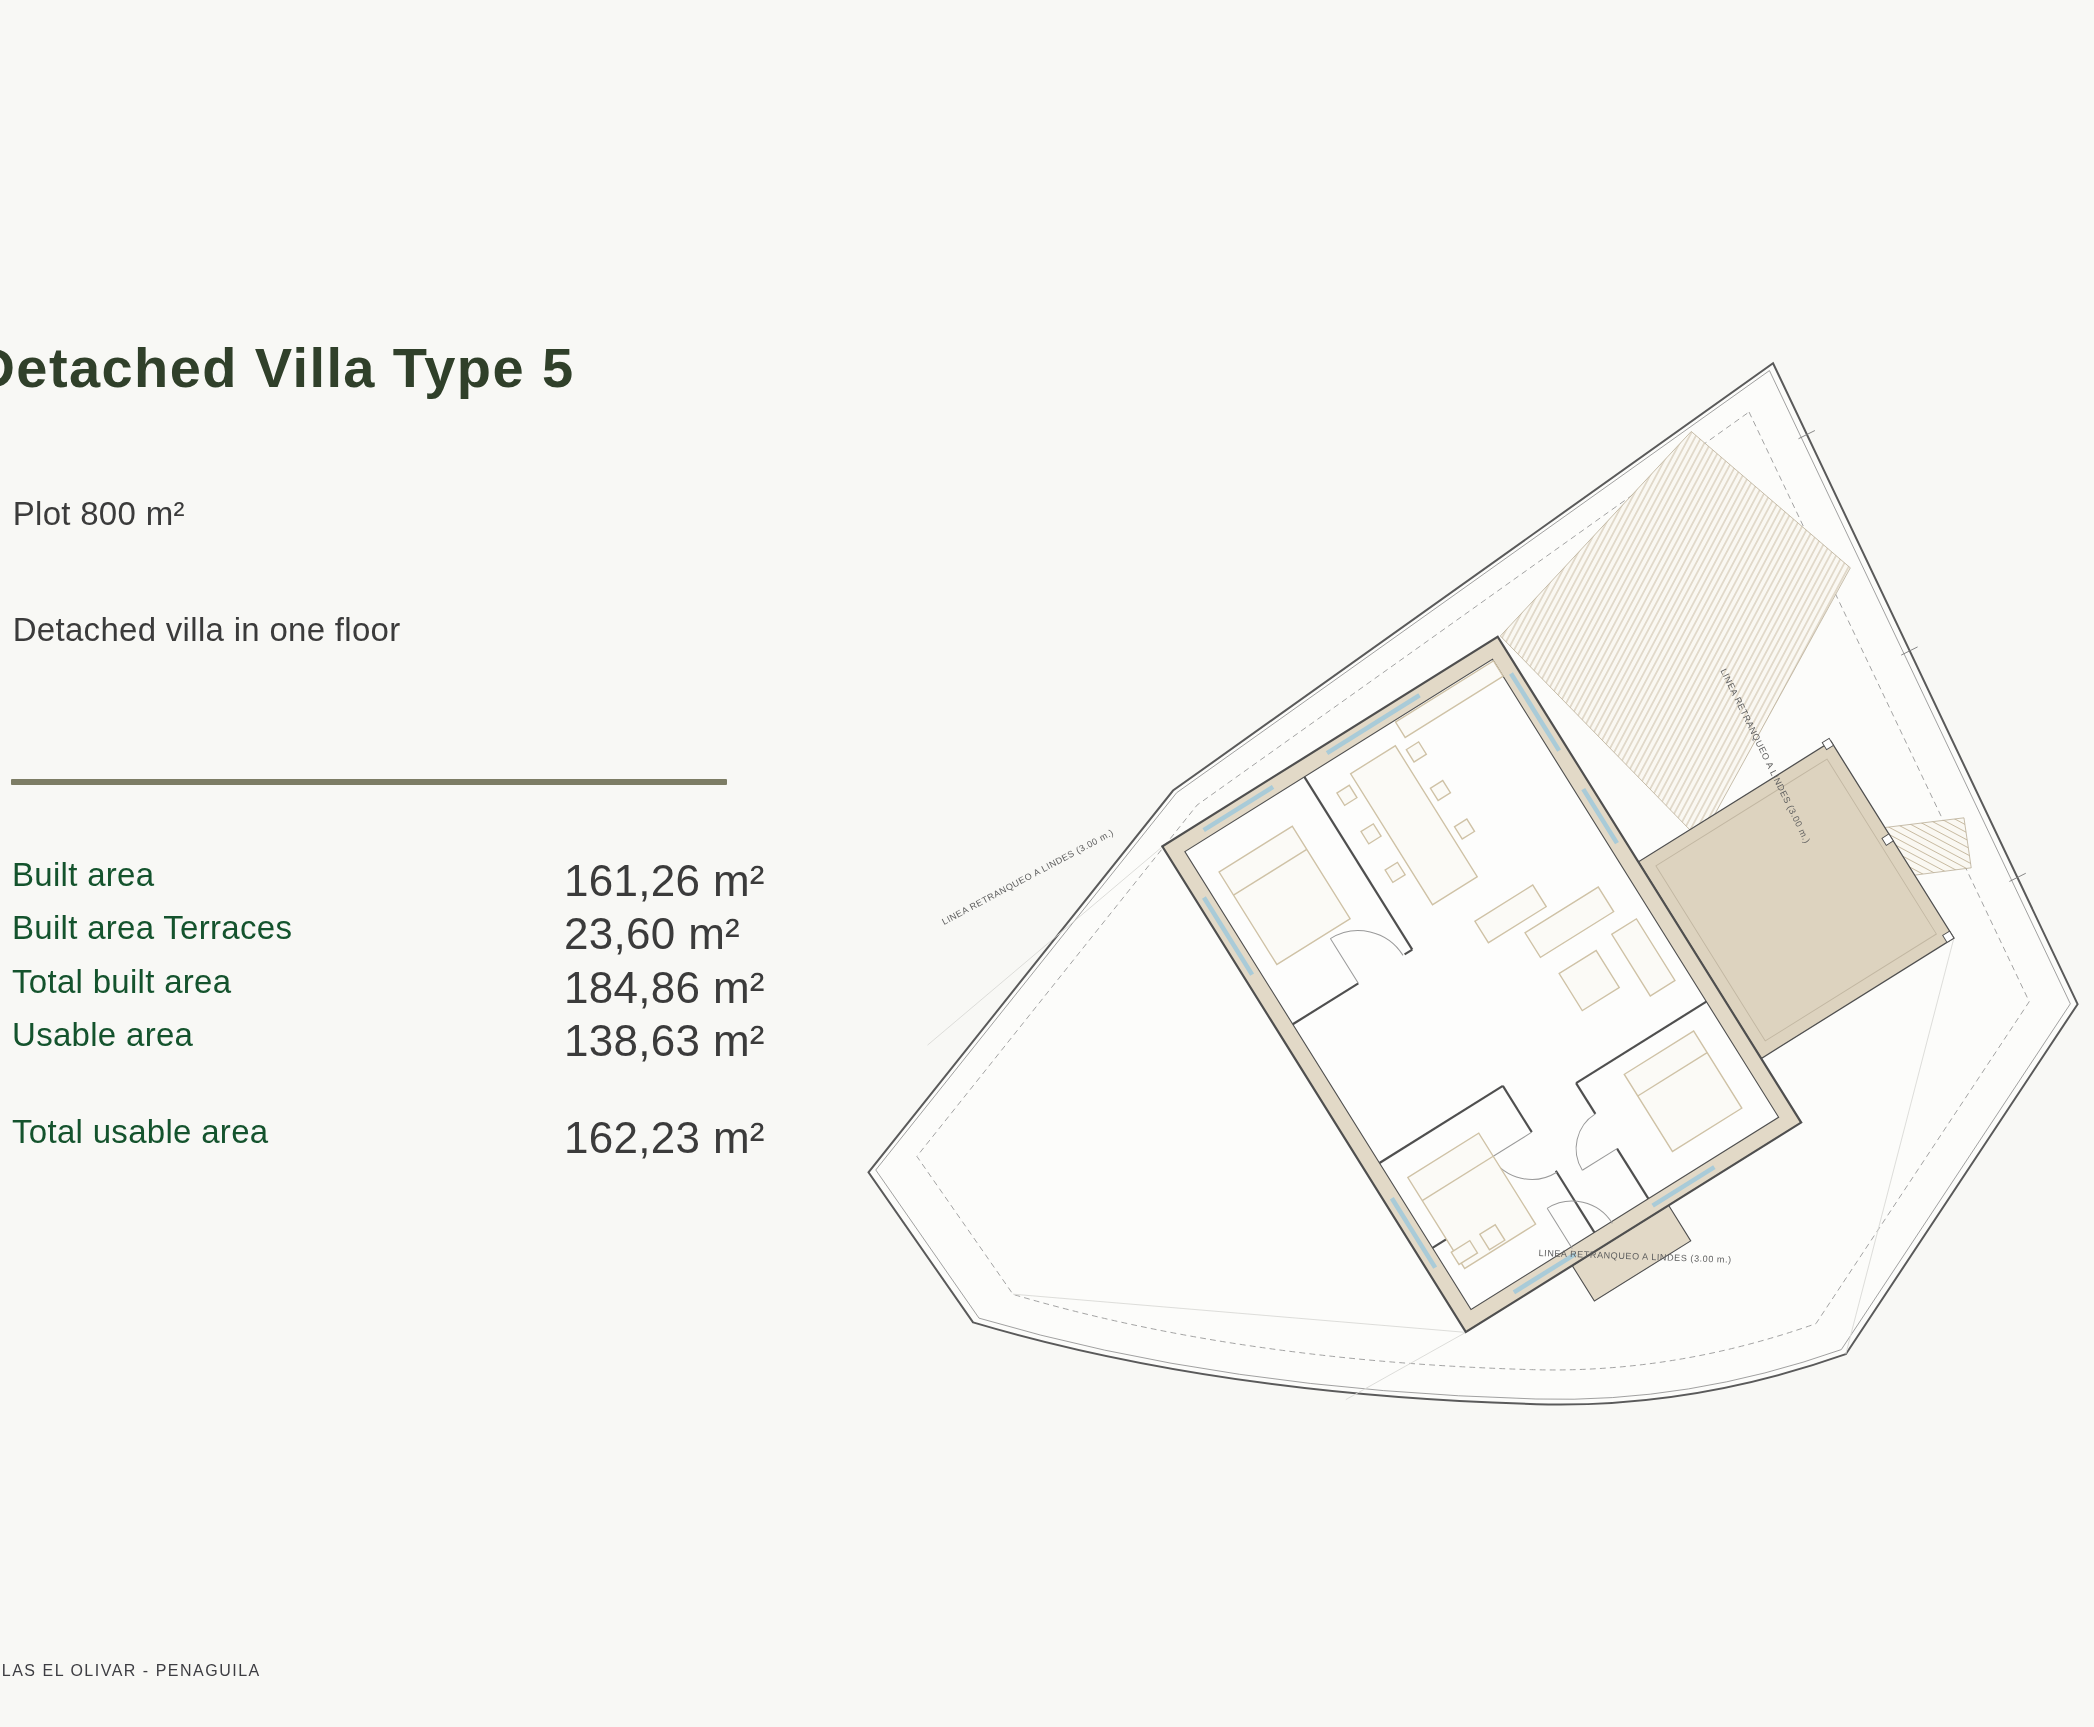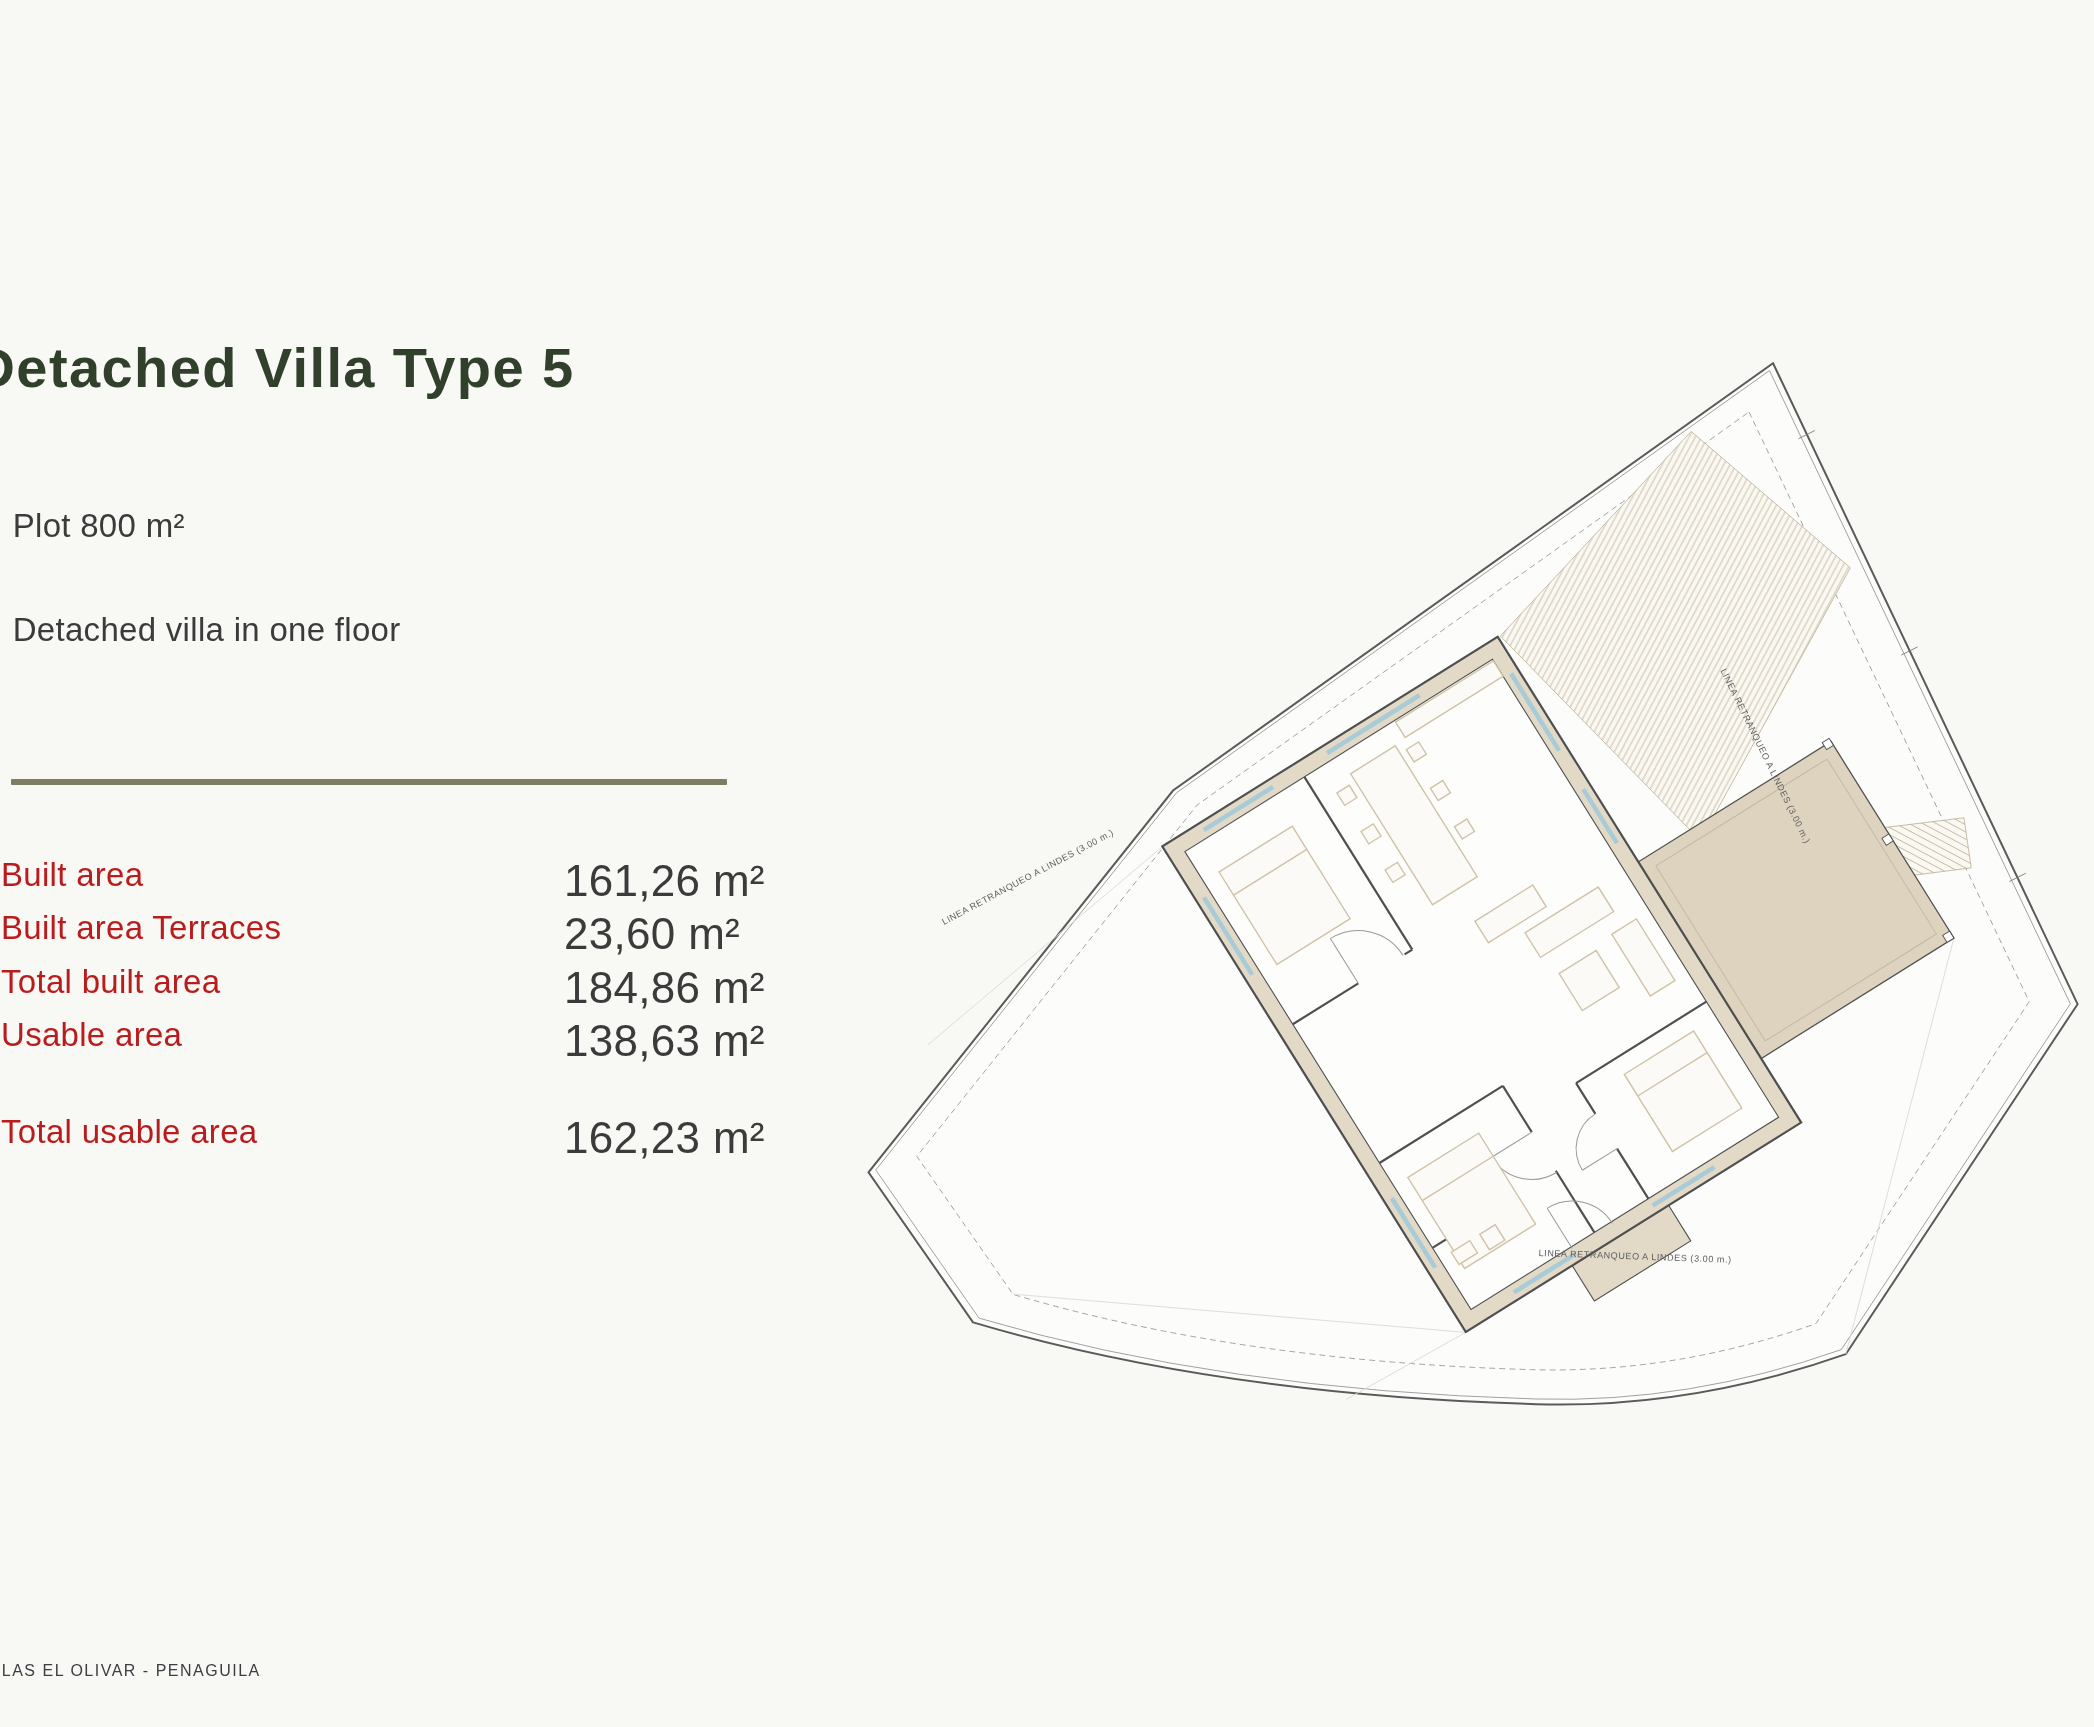--- a/index.html
+++ b/index.html
@@ -11,29 +11,29 @@
   .page{position:absolute;inset:0;width:2095px;height:1727px;overflow:hidden;}
   .page-title{
     position:absolute;left:-25.5px;top:335px;
     font-size:56px;font-weight:700;letter-spacing:1.4px;
     color:#30402a;white-space:nowrap;
   }
   .spec-line{
     position:absolute;left:12.7px;
     font-size:33px;color:#3b3b3b;letter-spacing:0.3px;white-space:nowrap;
   }
-  .spec-plot{top:507px;}
+  .spec-plot{top:495px;}
   .spec-floor{top:611px;}
   .spec-rooms{top:710px;}
   .divider{
     position:absolute;left:11px;top:779px;width:716px;height:5.5px;
     background:#7d7d65;border-radius:0.9px;
   }
   .area-label{
-    position:absolute;left:1px;font-size:33px;color:#b91c1c;
+    position:absolute;left:12px;font-size:33px;color:#14532d;
     letter-spacing:0.3px;white-space:nowrap;text-align:center;
   }
   .area-value{
     position:absolute;left:564px;font-size:44px;color:#3b3b3b;
     letter-spacing:0.3px;white-space:nowrap;
   }
   .row-0{top:856px;} .row-1{top:909px;} .row-2{top:963px;} .row-3{top:1016px;}
   .row-total{top:1113px;}
   .footer-text{
     position:absolute;left:1.8px;top:1662px;

